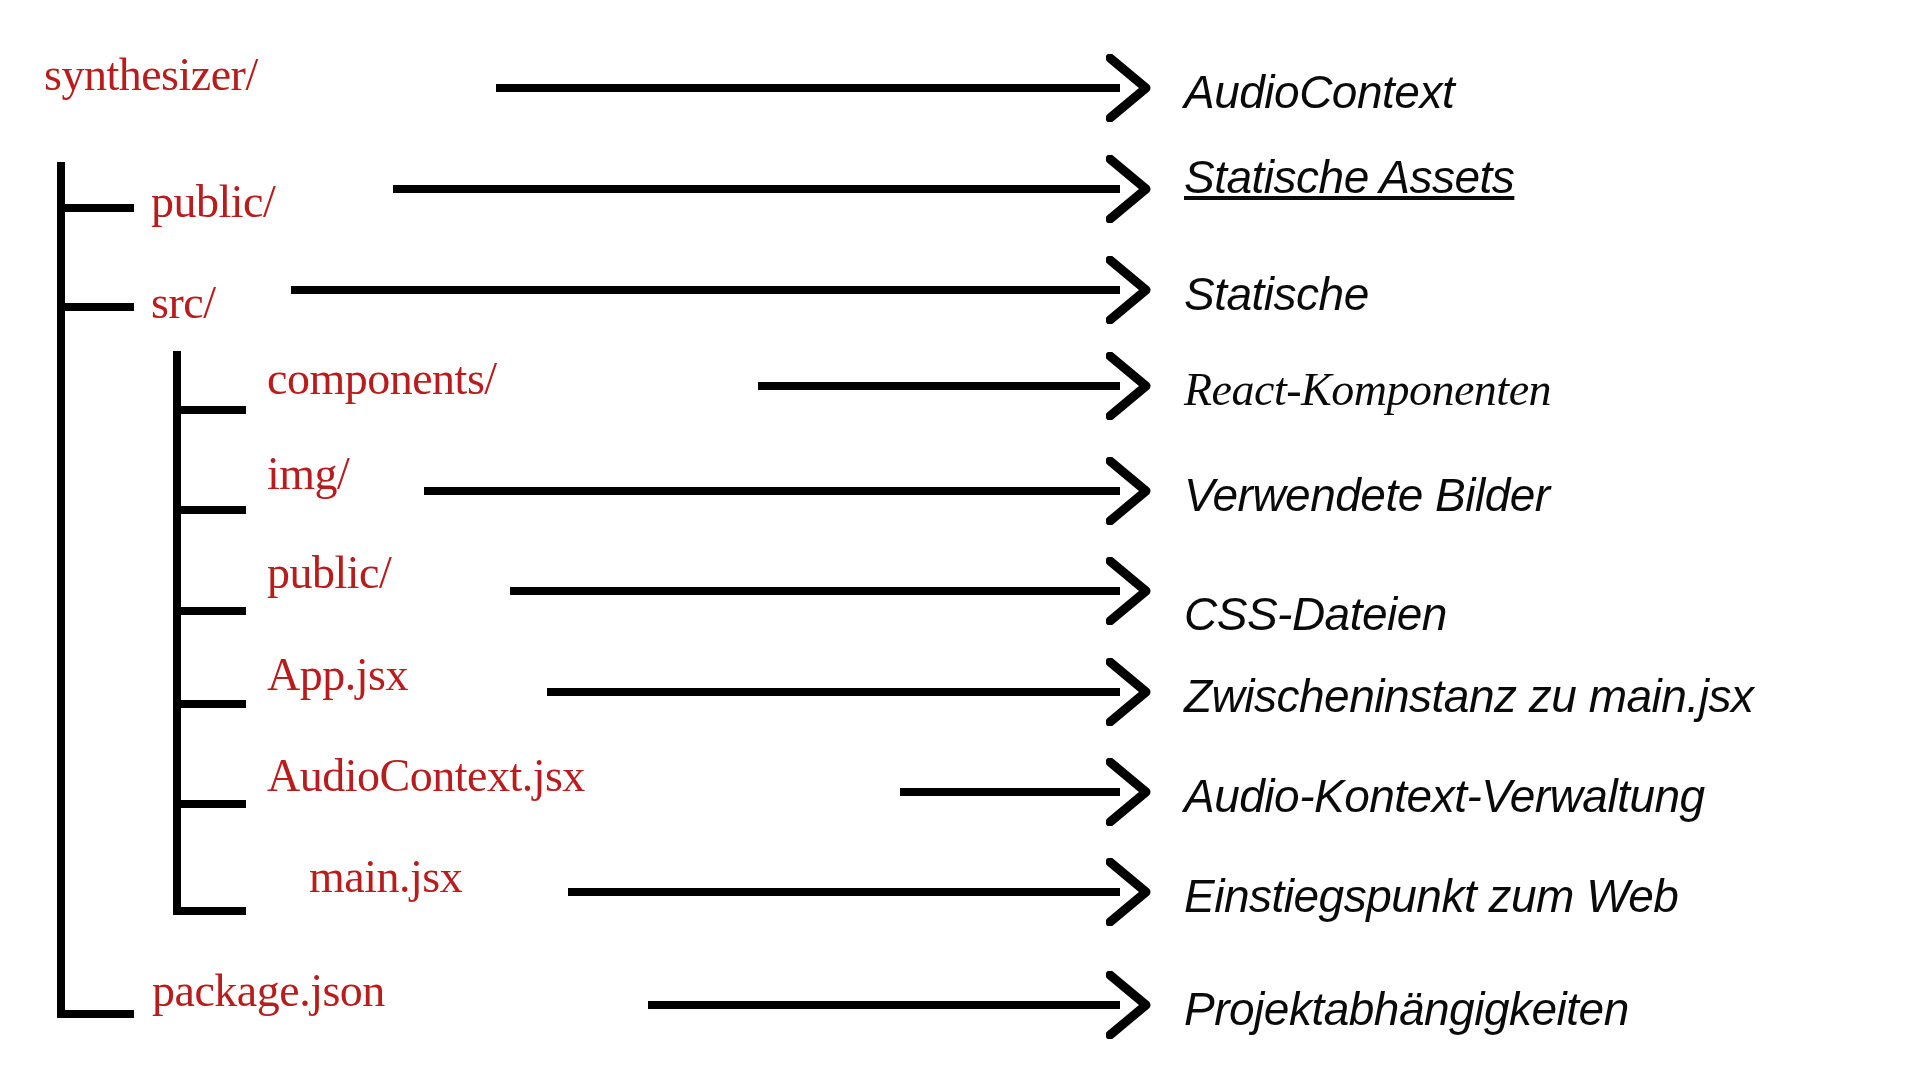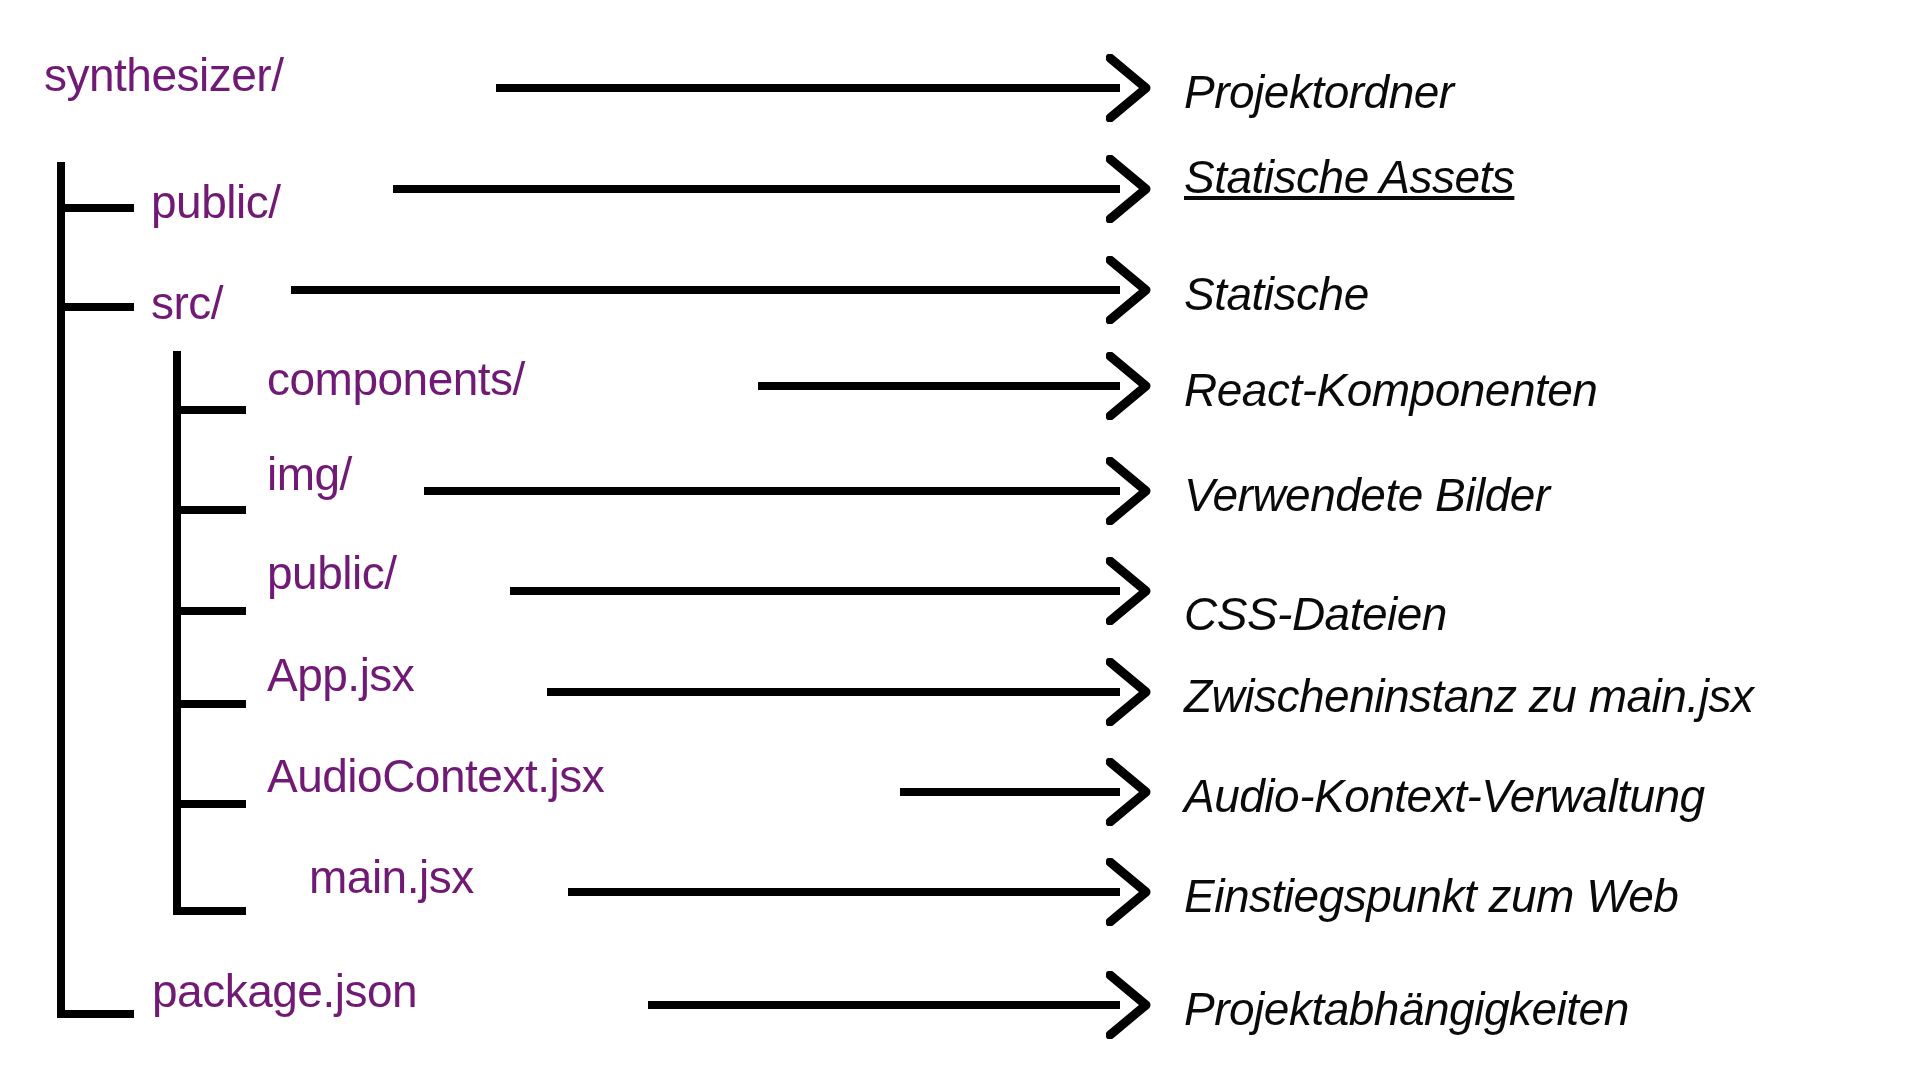--- a/index.html
+++ b/index.html
@@ -15,21 +15,22 @@
     overflow: hidden;
     font-family: "Liberation Sans", "DejaVu Sans", sans-serif;
     color: #000000;
   }
   .abs { position: absolute; }
   .item-name {
     font-size: 46px;
     line-height: 1;
     letter-spacing: -0.5px;
     white-space: nowrap;
-    color: #701a75;
+    color: #b91c1c;
+    font-family: Liberation Serif, serif;
   }
   .item-desc {
     font-size: 46px;
     line-height: 1;
     font-style: italic;
     letter-spacing: -0.5px;
     white-space: nowrap;
     color: #0a0a0a;
   }
   .arrow-line {
@@ -65,21 +66,21 @@
 
   <div id="rows-host">
       <div>
         <div class="abs item-name" style="left: 44px; top: 52px;">synthesizer/</div>
         <div class="abs arrow-line" style="left: 496px; top: 84px; width: 624px;"></div>
         <div class="abs arrow-head" style="left: 1106px; top: 54px;">
           <svg width="48" height="68" viewBox="0 0 48 68">
             <path d="M4 4 L40 34 L4 64" fill="none" stroke="#000000" stroke-width="9" stroke-linecap="round" stroke-linejoin="round"></path>
           </svg>
         </div>
-        <div class="abs item-desc" style="left: 1184px; top: 69px;">Projektordner</div>
+        <div class="abs item-desc" style="left: 1184px; top: 69px;">AudioContext</div>
       </div>
       <div>
         <div class="abs item-name" style="left: 151px; top: 179px;">public/</div>
         <div class="abs arrow-line" style="left: 393px; top: 185px; width: 727px;"></div>
         <div class="abs arrow-head" style="left: 1106px; top: 155px;">
           <svg width="48" height="68" viewBox="0 0 48 68">
             <path d="M4 4 L40 34 L4 64" fill="none" stroke="#000000" stroke-width="9" stroke-linecap="round" stroke-linejoin="round"></path>
           </svg>
         </div>
         <div class="abs item-desc" style="left: 1184px; top: 154px; text-decoration: underline;">Statische Assets</div>
@@ -95,21 +96,21 @@
         <div class="abs item-desc" style="left: 1184px; top: 271px;">Statische</div>
       </div>
       <div>
         <div class="abs item-name" style="left: 267px; top: 356px;">components/</div>
         <div class="abs arrow-line" style="left: 758px; top: 382px; width: 362px;"></div>
         <div class="abs arrow-head" style="left: 1106px; top: 352px;">
           <svg width="48" height="68" viewBox="0 0 48 68">
             <path d="M4 4 L40 34 L4 64" fill="none" stroke="#000000" stroke-width="9" stroke-linecap="round" stroke-linejoin="round"></path>
           </svg>
         </div>
-        <div class="abs item-desc" style="left: 1184px; top: 367px;">React-Komponenten</div>
+        <div class="abs item-desc" style="left: 1184px; top: 367px; font-family: Liberation Serif, serif;">React-Komponenten</div>
       </div>
       <div>
         <div class="abs item-name" style="left: 267px; top: 451px;">img/</div>
         <div class="abs arrow-line" style="left: 424px; top: 487px; width: 696px;"></div>
         <div class="abs arrow-head" style="left: 1106px; top: 457px;">
           <svg width="48" height="68" viewBox="0 0 48 68">
             <path d="M4 4 L40 34 L4 64" fill="none" stroke="#000000" stroke-width="9" stroke-linecap="round" stroke-linejoin="round"></path>
           </svg>
         </div>
         <div class="abs item-desc" style="left: 1184px; top: 472px;">Verwendete Bilder</div>

